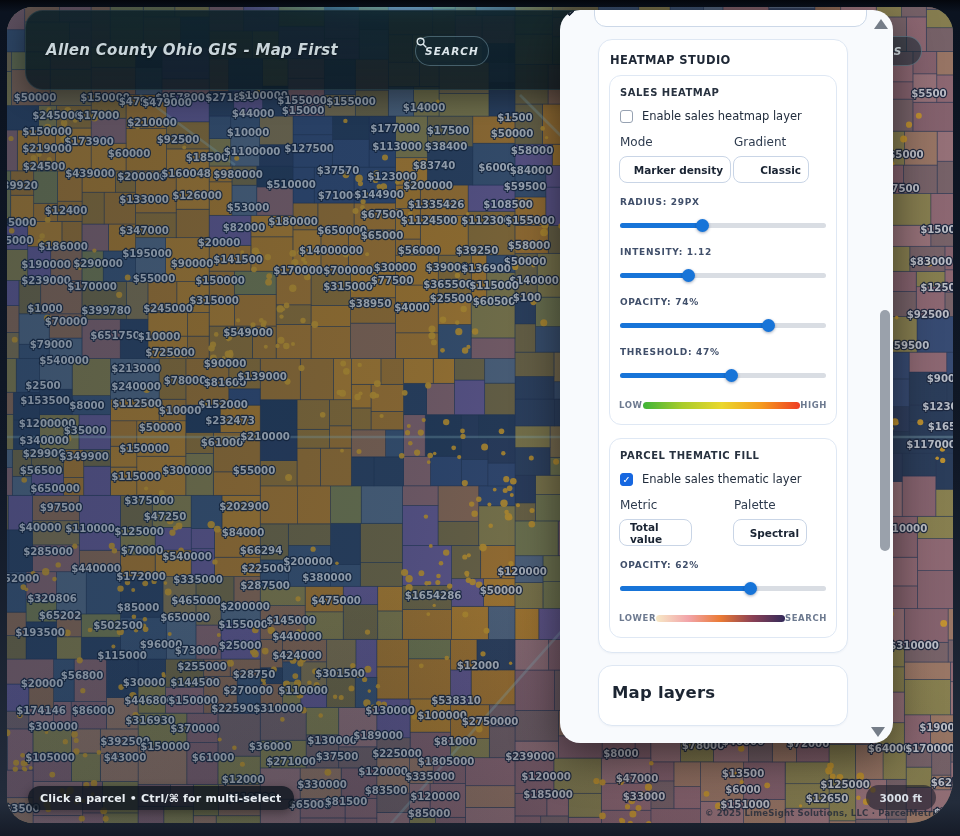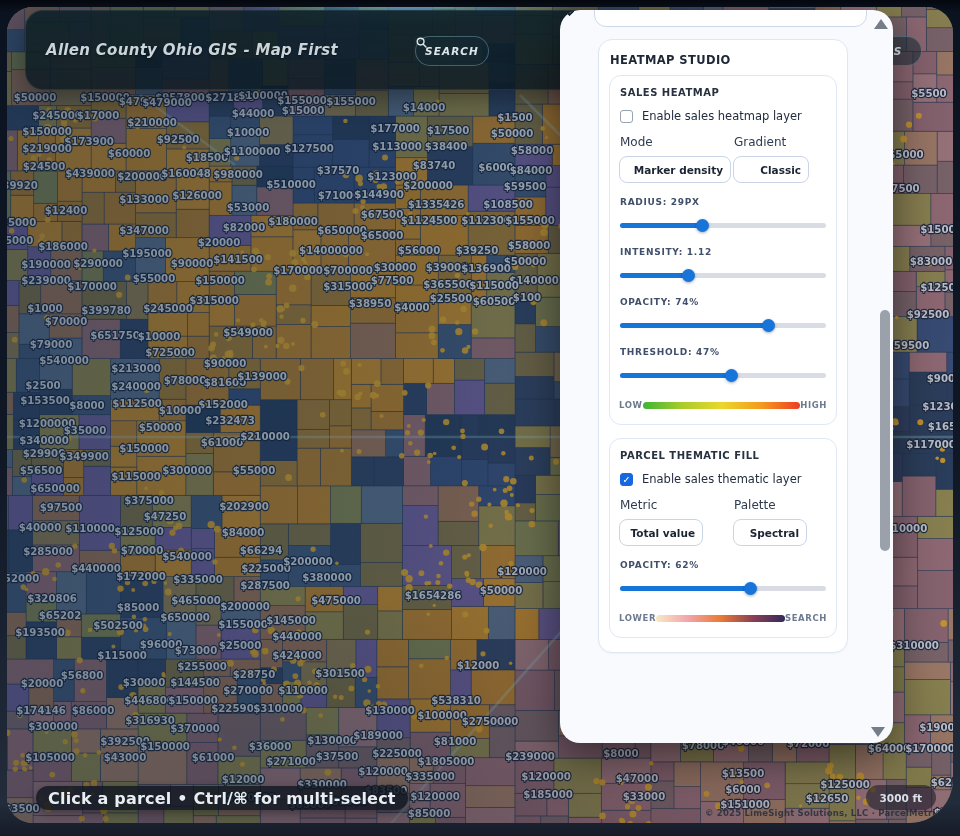--- a/index.html
+++ b/index.html
@@ -26,21 +26,21 @@
   .hdr-title{position:absolute;left:20px;top:50%;transform:translateY(-50%);
     font-size:15px;font-weight:700;letter-spacing:.3px;color:#c9d5da;text-shadow:0 1px 2px rgba(0,0,0,.5);}
   .hbtn{position:absolute;top:25px;height:30px;display:flex;align-items:center;justify-content:center;gap:6px;
     border:1px solid rgba(150,190,205,.38);border-radius:15px;background:rgba(20,42,52,.55);
     color:#dde7ec;font-size:10.5px;font-weight:700;letter-spacing:1.1px;cursor:pointer;}
   .hbtn.search{left:389px;width:74px;}
   .hbtn.tools{left:812px;width:84px;}
   
   .hint-pill{position:absolute;left:21px;top:779px;height:24px;z-index:6;display:flex;align-items:center;
     padding:0 12px;border-radius:12px;background:rgba(14,21,31,.80);
-    color:#e9eef3;font-size:16px;font-weight:600;letter-spacing:.2px;box-shadow:0 3px 10px rgba(0,0,0,.35);margin-left:8px;}
+    color:#e9eef3;font-size:11px;font-weight:600;letter-spacing:.2px;box-shadow:0 3px 10px rgba(0,0,0,.35);}
   .scale-pill{position:absolute;right:17px;top:778px;height:25px;z-index:6;display:flex;align-items:center;
     padding:0 14px;border-radius:13px;background:rgba(28,30,44,.60);
     color:#dbe1e9;font-size:10.5px;font-weight:700;}
   .copyright{position:absolute;right:7px;top:801px;z-index:6;font-size:8.5px;font-weight:700;
     color:rgba(32,42,58,.80);letter-spacing:.2px;}
   
   .panel{position:absolute;left:553px;top:3px;width:333px;height:733px;z-index:10;
     background:#f8fafd;border-radius:20px;box-shadow:0 14px 44px rgba(0,0,0,.5);overflow:hidden;}
   .cut-card{position:absolute;left:34px;right:26px;top:-14px;height:31px;background:#fff;
     border:1px solid #ccd8e8;border-radius:12px;}
@@ -1930,21 +1930,21 @@
             <h4 class="sub-kicker">PARCEL THEMATIC FILL</h4>
             <div class="cb-row">
               <span class="cb on">✓</span>
               <span class="cb-label">Enable sales thematic layer</span>
             </div>
             <div class="sel-labels">
               <span>Metric</span>
               <span>Palette</span>
             </div>
             <div class="sel-grid">
-              <div class="select" style="width:84px">
+              <div class="select" style="width:73px">
                 <span>Total value</span>
                 <svg width="9" height="6" viewBox="0 0 10 6">
                     <path d="M1 1l4 4 4-4" fill="none" stroke="#1a2433" stroke-width="1.6" stroke-linecap="round"></path>
                   </svg>
               </div>
               <div class="select" style="width:74px">
                 <span>Spectral</span>
                 <svg width="9" height="6" viewBox="0 0 10 6">
                     <path d="M1 1l4 4 4-4" fill="none" stroke="#1a2433" stroke-width="1.6" stroke-linecap="round"></path>
                   </svg>
@@ -1958,20 +1958,24 @@
             </div>
 
             <div class="legend-row">
               <span class="legend-lab">LOWER</span>
               <div class="grad" style="background: linear-gradient(90deg, rgb(247, 233, 198), rgb(242, 164, 169), rgb(234, 122, 53), rgb(138, 64, 85), rgb(51, 42, 90));"></div>
               <span class="legend-lab">SEARCH</span>
             </div>
           </div>
         </section>
 
+        <section class="card">
+          <h2 class="layers-title">Map layers</h2>
+
+        </section>
 
       </div>
       <div class="sb-up"></div>
       <div class="sb-thumb"></div>
       <div class="sb-down"></div>
     </aside>
   </div>
 </div>
 
 </body></html>

